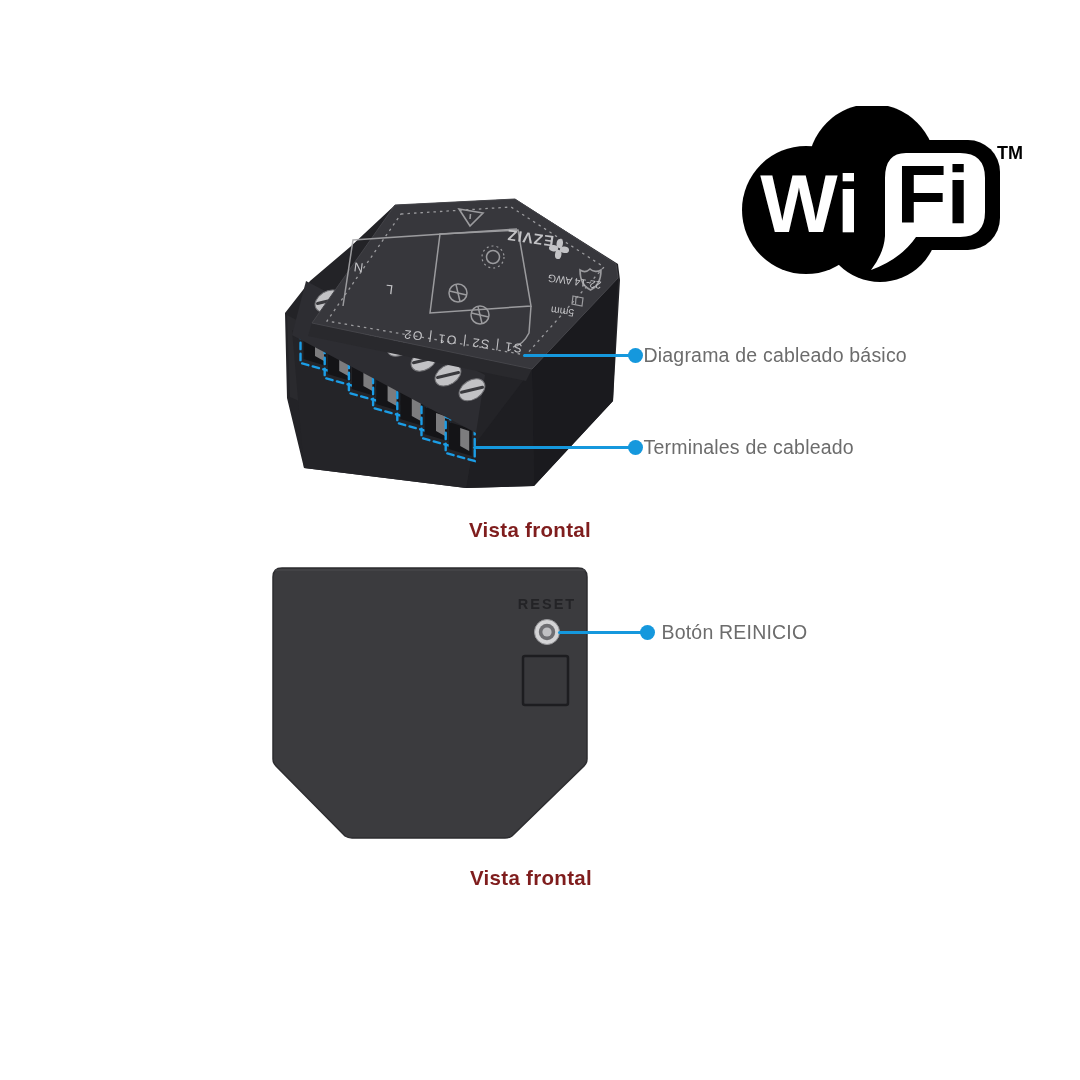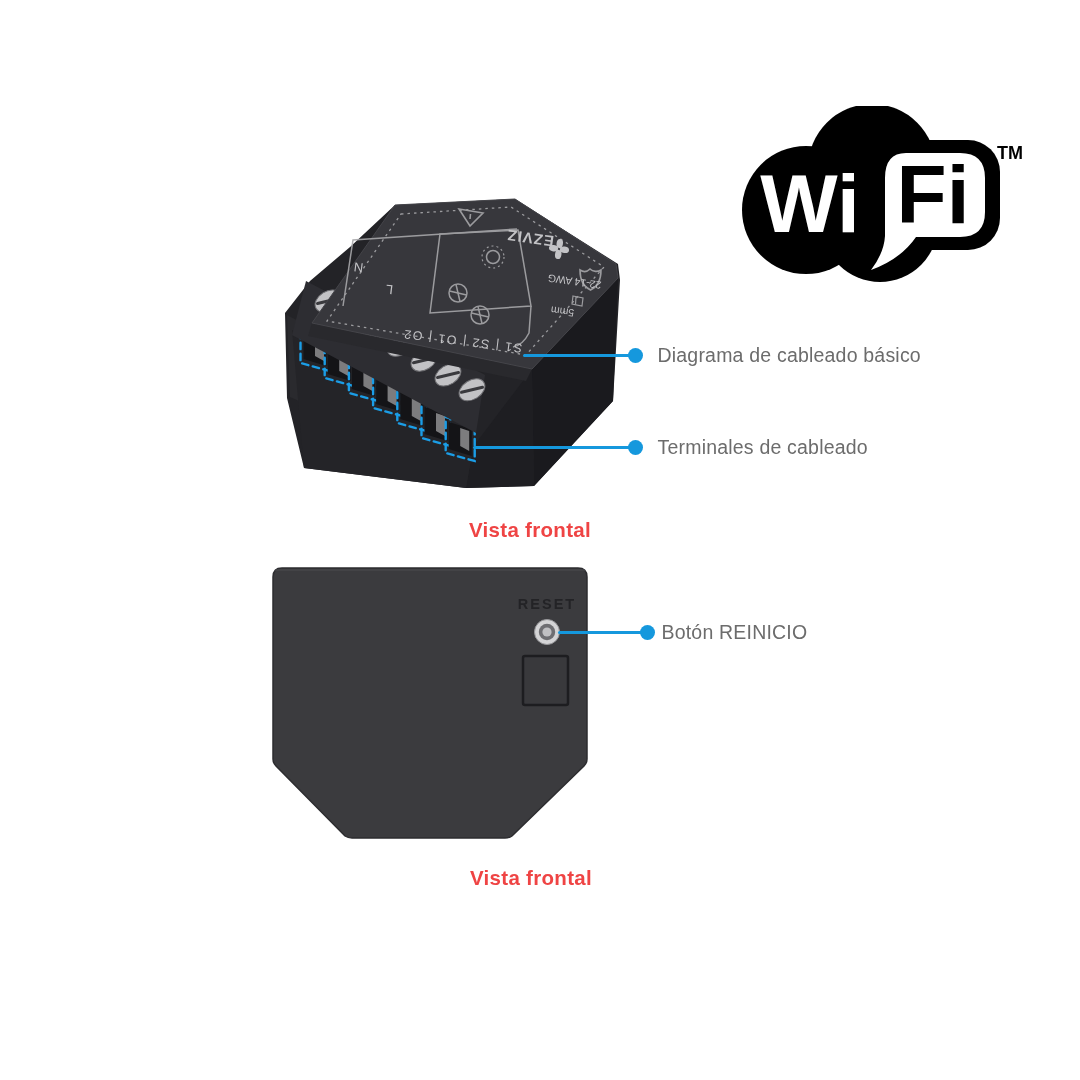--- a/index.html
+++ b/index.html
@@ -3,23 +3,23 @@
 <meta charset="utf-8">
 <style>
   html,body{margin:0;padding:0;background:#fff;}
   .canvas{position:relative;width:1080px;height:1080px;background:#ffffff;overflow:hidden;
           font-family:"Liberation Sans", sans-serif;}
   .abs{position:absolute;}
   
   .callout{position:absolute;display:flex;align-items:center;height:24px;}
   .callout .line{height:3px;background:#1598dd;border-radius:1.5px;}
   .callout .dot{width:15px;height:15px;border-radius:50%;background:#1598dd;margin-left:-7.5px;flex:0 0 auto;}
-  .callout .lbl{margin-left:15px;font-size:19.5px;color:#6c6c6c;white-space:nowrap;letter-spacing:.2px;}
+  .callout .lbl{margin-left:1px;font-size:19.5px;color:#6c6c6c;white-space:nowrap;letter-spacing:.2px;}
   
-  .caption{position:absolute;transform:translateX(-50%);font-size:20.5px;font-weight:bold;color:#ef4444;letter-spacing:.3px;}
+  .caption{position:absolute;transform:translateX(-50%);font-size:20.5px;font-weight:bold;color:#7f1d1d;letter-spacing:.3px;}
   svg text{font-family:"Liberation Sans", sans-serif;}
 </style>
 </head>
 <body>
 
 <div class="canvas">
 
   <svg class="abs" style="left:738px;top:106px;" width="290" height="180" viewBox="0 0 290 180">
     <g>
       <circle cx="68" cy="104" r="64" fill="#000"></circle>

